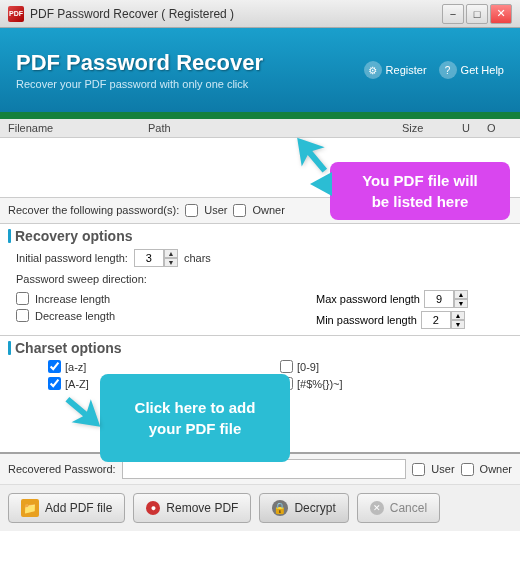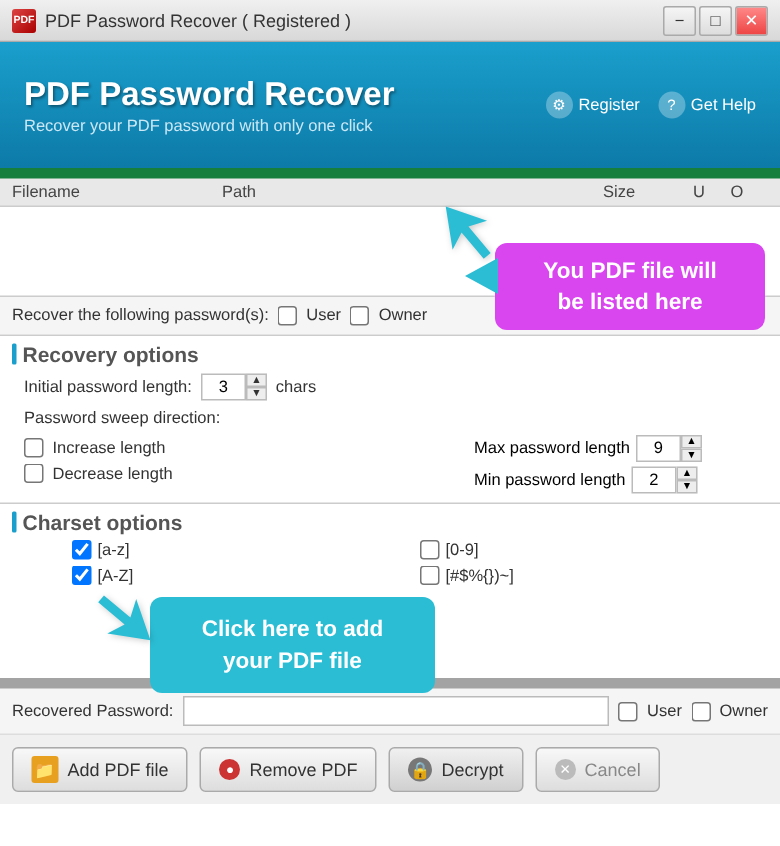--- a/index.html
+++ b/index.html
@@ -225,21 +225,21 @@
     }
 
     
     .recovered-row {
       display: flex;
       align-items: center;
       padding: 5px 8px;
       font-size: 11px;
       color: #333;
       gap: 6px;
-      border-top: 7px solid #a3a3a3;
+      border-top: 2px solid #a3a3a3;
       background: #f5f5f5;
     }
     .recovered-row input[type=text] {
       flex: 1;
       height: 20px;
       border: 1px solid #bbb;
       background: white;
       padding: 0 4px;
       font-size: 11px;
     }
@@ -456,21 +456,21 @@
       <input type="checkbox" class="checkbox-sm" style="">
       <span>[#$%{})~]</span>
     </div>
   </div>
 
   <div style="position:absolute; left: 20px; bottom: -55px; z-index:12;">
     <svg width="55" height="55" class="arrow-svg">
       <polygon points="25,5 40,30 28,25 28,48 22,48 22,25 10,30" fill="#2bbdd4" transform="rotate(130, 25, 25)"></polygon>
     </svg>
   </div>
-  <div style="position:absolute; left: 60px; bottom: -70px; z-index:11; background:#2bbdd4; border-radius:8px; padding:11px 14px; color:white; font-size:15px; font-weight:bold; line-height:1.4; text-align:center; min-width:190px;">
+  <div style="position:absolute; left: 60px; bottom: -70px; z-index:11; background:#2bbdd4; border-radius:8px; padding:23px 14px; color:white; font-size:15px; font-weight:bold; line-height:1.4; text-align:center; min-width:190px;">
     <span style="white-space:pre-line;">Click here to add
 your PDF file</span>
   </div>
 </div>
 
 <div style="height: 60px;"></div>
 
 <div class="recovered-row">
   <span>Recovered Password:</span>
   <input type="text" value="" style="">

